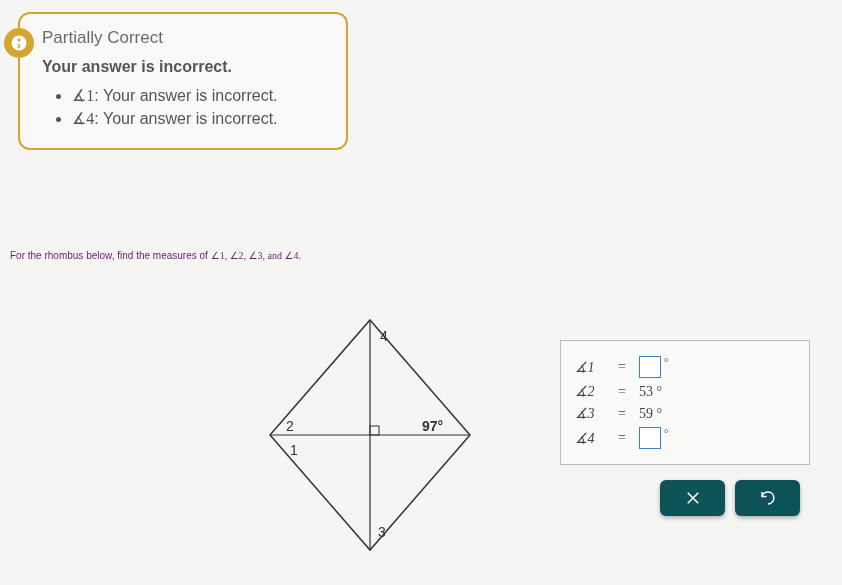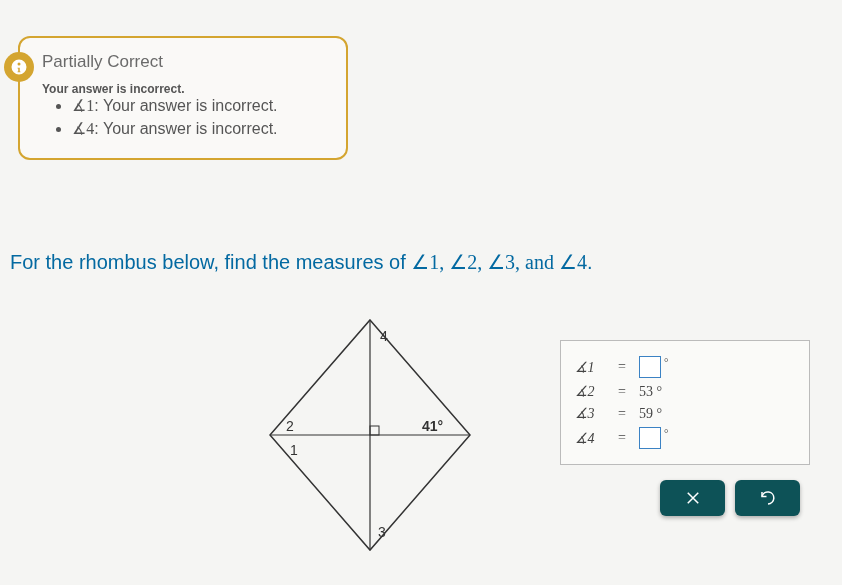--- a/index.html
+++ b/index.html
@@ -6,21 +6,21 @@
     body {
       font-family: Arial, sans-serif;
       background: #f5f5f3;
       width: 842px;
       height: 585px;
       position: relative;
       color: #555;
     }
     .feedback-box {
       position: absolute;
-      top: 36px;
+      top: 12px;
       left: 18px;
       width: 330px;
       border: 2px solid #d4a530;
       border-radius: 12px;
       padding: 14px 18px 16px 22px;
       background: #faf9f7;
     }
     .feedback-icon {
       position: absolute;
       left: -16px;
@@ -28,30 +28,30 @@
       width: 30px;
       height: 30px;
       border-radius: 50%;
       background: #d4a530;
       display: flex;
       align-items: center;
       justify-content: center;
     }
     .feedback-icon svg { width: 18px; height: 18px; fill: #fff; }
     .feedback-title { font-size: 17px; color: #6a6a6a; font-weight: 500; margin-bottom: 10px; }
-    .feedback-sub { font-size: 12px; color: #555; font-weight: 600; }
+    .feedback-sub { font-size: 16px; color: #555; font-weight: 600; margin-bottom: 10px; }
     .feedback-list { list-style: disc; padding-left: 30px; font-size: 16px; color: #555; }
     .feedback-list li { margin-bottom: 4px; }
     .ang { font-family: 'Times New Roman', serif; }
     .question {
       position: absolute;
       top: 250px;
       left: 10px;
-      font-size: 20px;
-      color: #0369a1;
+      font-size: 10px;
+      color: #701a75;
     }
     .diagram {
       position: absolute;
       top: 310px;
       left: 250px;
       width: 240px;
       height: 250px;
     }
     .diagram-label {
       position: absolute;
@@ -140,21 +140,21 @@
   <svg width="240" height="250" viewBox="0 0 240 250">
     <polygon points="120,10 220,125 120,240 20,125" fill="none" stroke="#333" stroke-width="1.5"></polygon>
     <line x1="120" y1="10" x2="120" y2="240" stroke="#333" stroke-width="1.2"></line>
     <line x1="20" y1="125" x2="220" y2="125" stroke="#333" stroke-width="1.2"></line>
     <rect x="120" y="116" width="9" height="9" fill="none" stroke="#333" stroke-width="1"></rect>
   </svg>
   <div class="diagram-label" style="top:18px;left:130px;">4</div>
   <div class="diagram-label" style="top:108px;left:36px;">2</div>
   <div class="diagram-label" style="top:132px;left:40px;">1</div>
   <div class="diagram-label" style="top:214px;left:128px;">3</div>
-  <div class="diagram-label" style="top:108px;left:172px;font-weight:600;">41°</div>
+  <div class="diagram-label" style="top:108px;left:172px;font-weight:600;">97°</div>
 </div>
 
 <div class="answer-panel">
   <div class="answer-row">
     <span class="answer-label">∡1</span>
     <span class="eq">=</span>
     <span>
       <span class="blank-input"></span><span class="deg-after">°</span>
     </span>
   </div>

